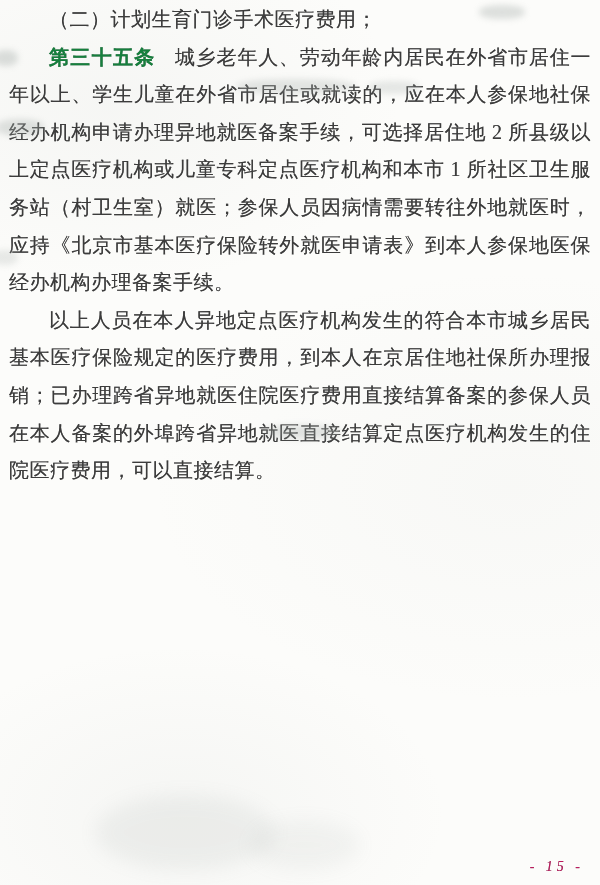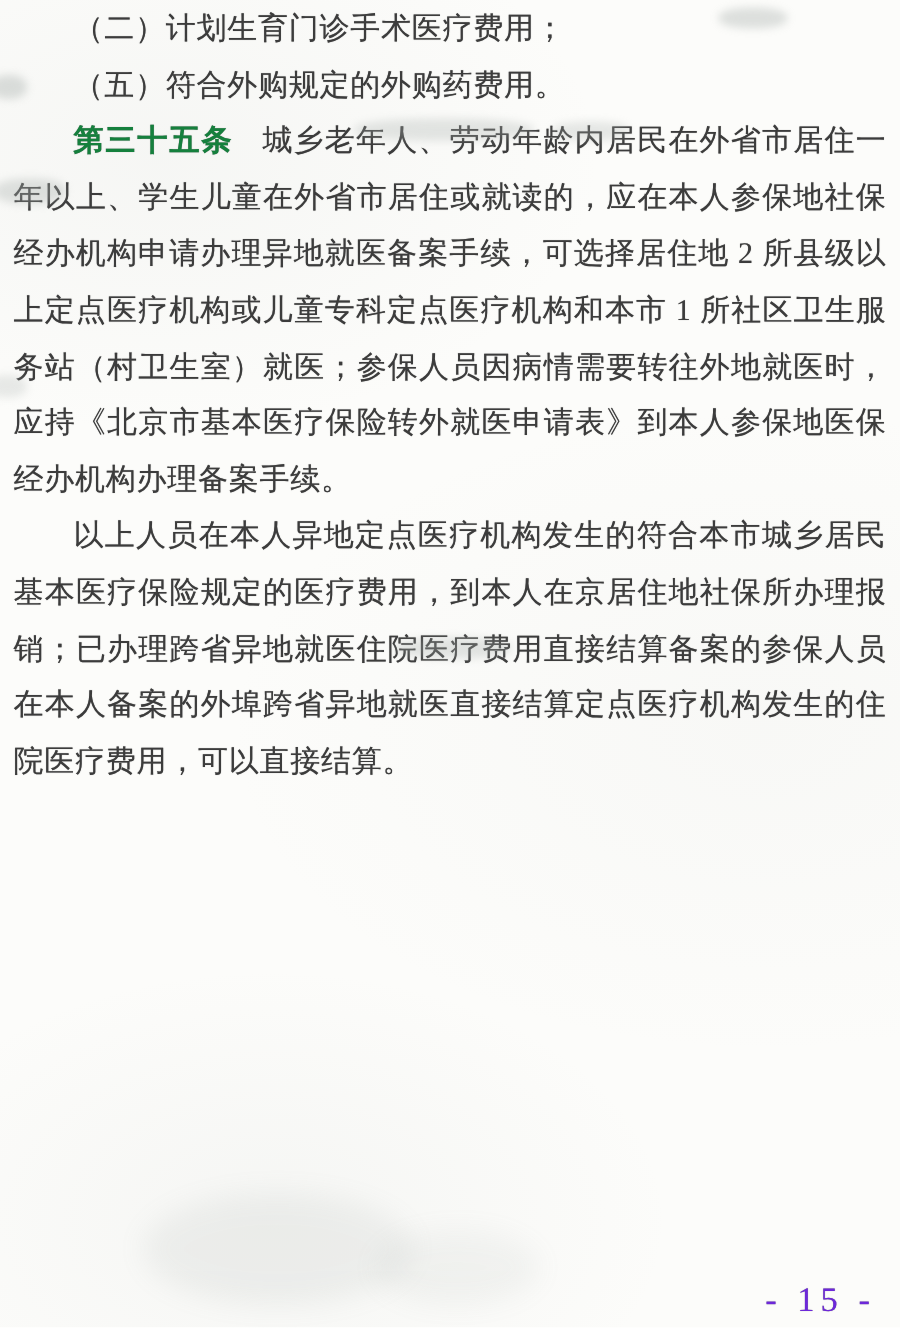--- a/index.html
+++ b/index.html
@@ -51,25 +51,26 @@
     letter-spacing: 1px;
   }
   .num-gap {
     display: inline-block;
     width: 0.95em;
   }
   .page-footer {
     position: absolute;
     right: 16px;
     bottom: 8px;
-    font-size: 23px;
+    font-size: 14px;
     line-height: 20px;
     letter-spacing: 4px;
-    color: #6d28d9;
+    color: #be185d;
     text-shadow: 0 0 0.5px rgba(70,70,70,0.7);
+    font-style: italic;
   }
   
   .artifact {
     position: absolute;
     background: #aab1ae;
     border-radius: 45%;
     filter: blur(3px);
     pointer-events: none;
   }
   .artifact.a1 { left: 479px; top: 5px;   width: 46px;  height: 14px; opacity: 0.38; }
@@ -86,21 +87,20 @@
 <body>
 
 <div class="scan-page">
 
   <div class="text-block">
 
     <p class="para">（二）计划生育门诊手术医疗费用；</p>
 
 
 
-    <p class="para">（五）符合外购规定的外购药费用。</p>
 
     <p class="para"><span class="article-number">第三十五条</span><span class="num-gap"></span><span>城乡老年人、劳动年龄内居民在外省市居住一年以上、学生儿童在外省市居住或就读的，应在本人参保地社保经办机构申请办理异地就医备案手续，可选择居住地 2 所县级以上定点医疗机构或儿童专科定点医疗机构和本市 1 所社区卫生服务站（村卫生室）就医；参保人员因病情需要转往外地就医时，应持《北京市基本医疗保险转外就医申请表》到本人参保地医保经办机构办理备案手续。</span></p>
 
     <p class="para">以上人员在本人异地定点医疗机构发生的符合本市城乡居民基本医疗保险规定的医疗费用，到本人在京居住地社保所办理报销；已办理跨省异地就医住院医疗费用直接结算备案的参保人员在本人备案的外埠跨省异地就医直接结算定点医疗机构发生的住院医疗费用，可以直接结算。</p>
 
 
   </div>
 
   <div class="artifact a1"></div>
   <div class="artifact a2"></div>

